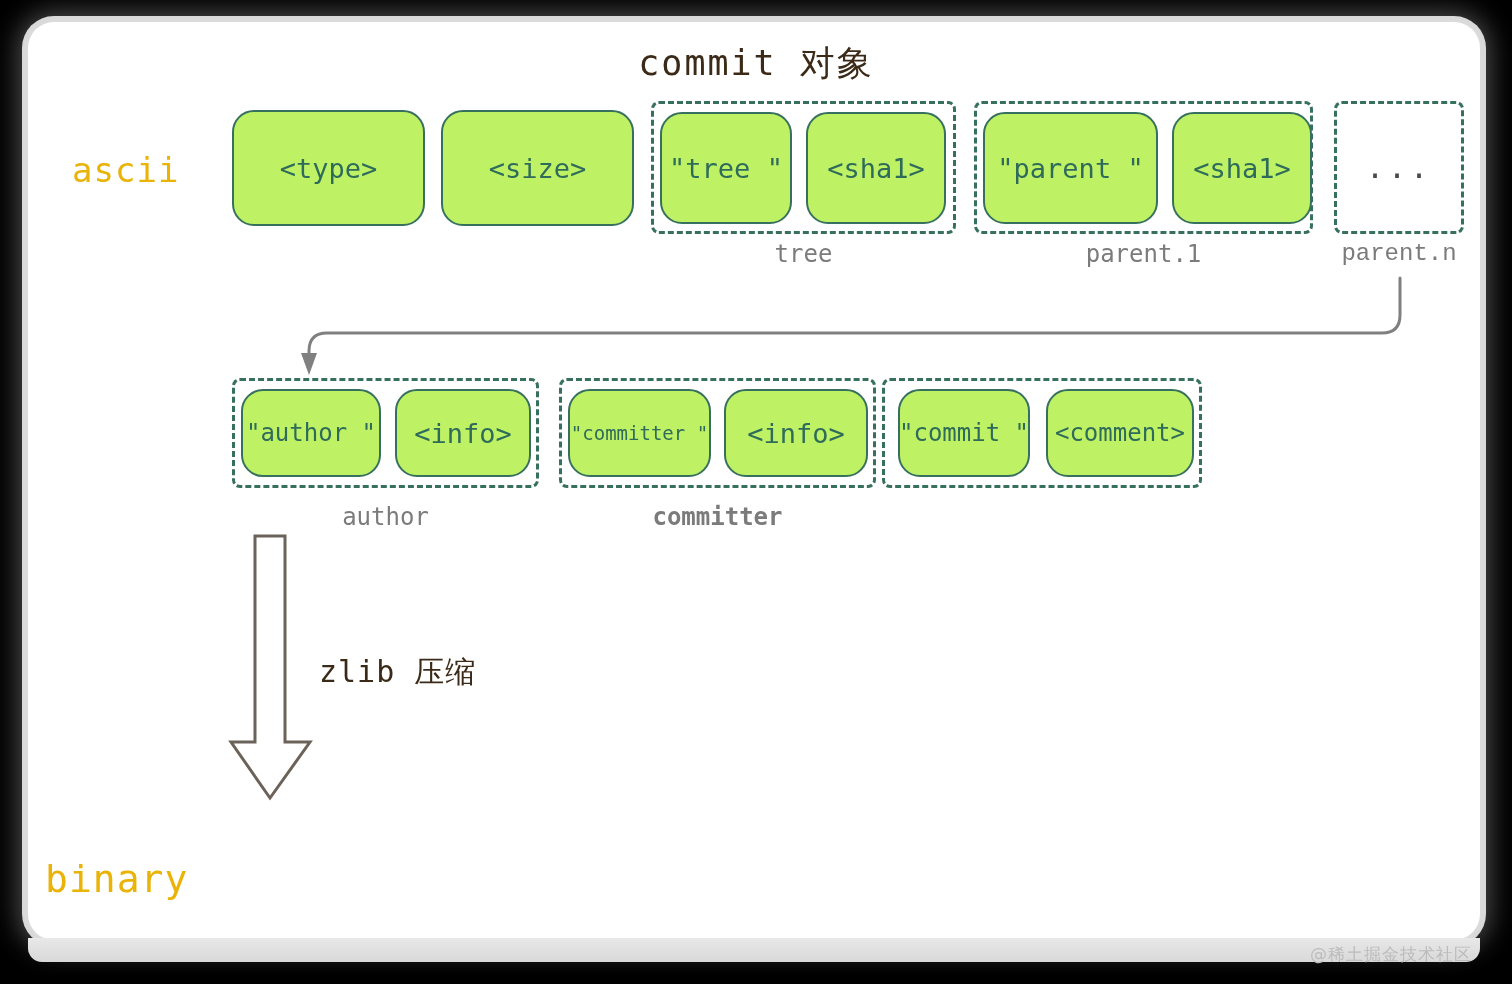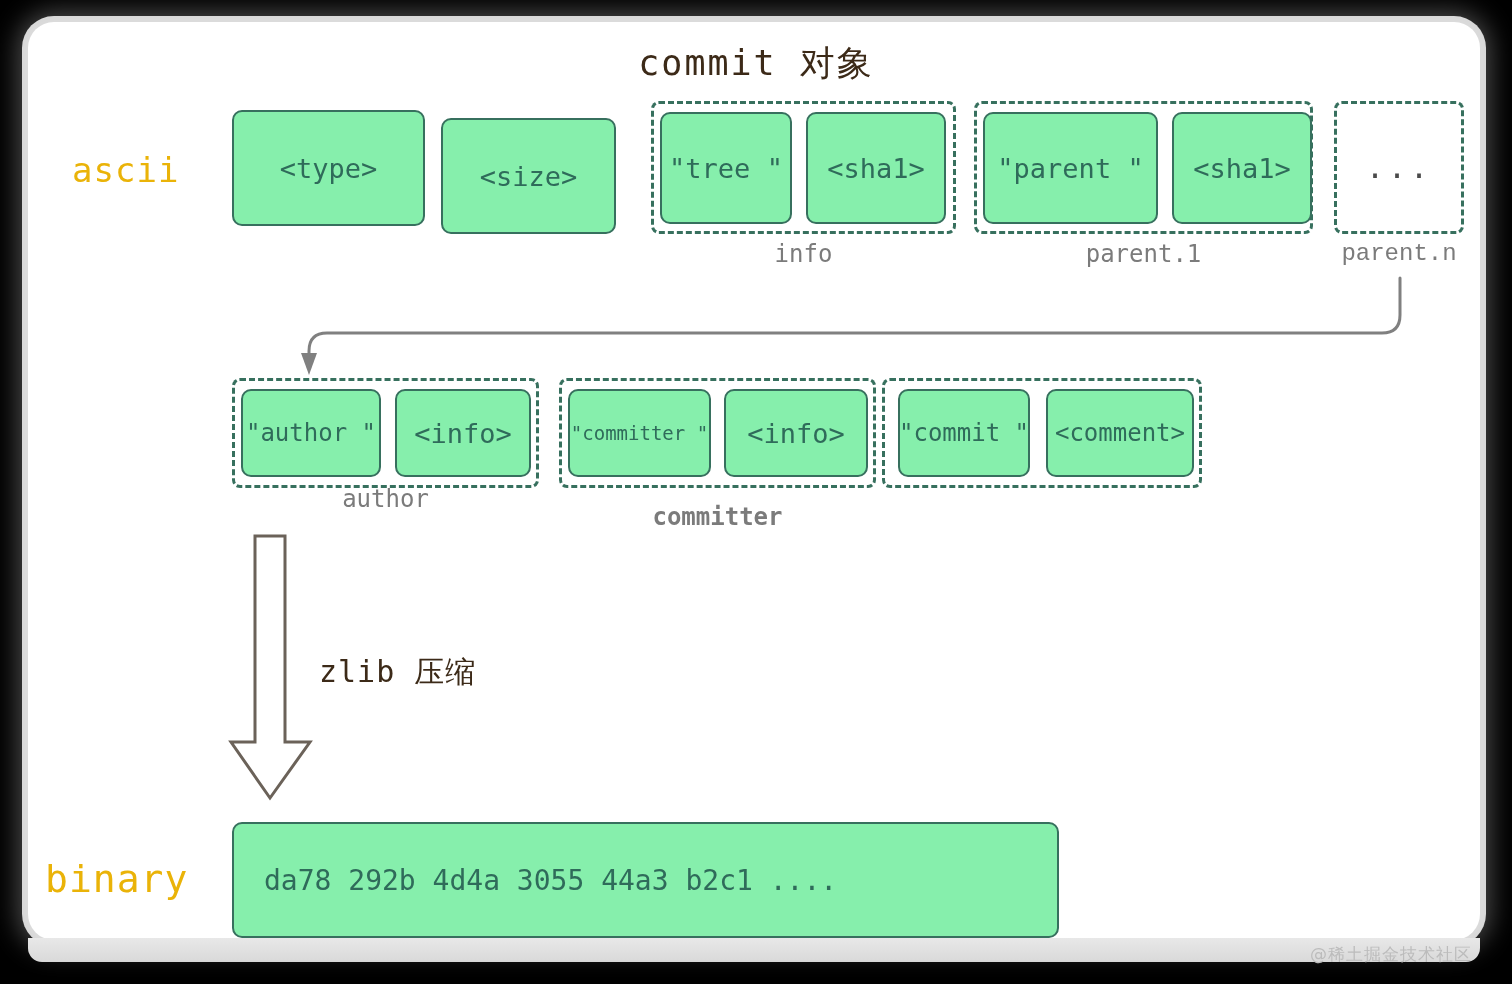--- a/index.html
+++ b/index.html
@@ -62,22 +62,22 @@
     font-size: 34px;
     letter-spacing: 1px;
     font-family: "DejaVu Sans Mono", "Liberation Mono", monospace;
   }
 
   
   .cell {
     position: absolute;
     box-sizing: border-box;
     border: 2.5px solid #37705e;
-    border-radius: 10px;
-    background: #86efac;
+    border-radius: 22px;
+    background: #bef264;
     color: #2f6b5a;
     display: flex;
     align-items: center;
     justify-content: center;
     font-family: "DejaVu Sans Mono", "Liberation Mono", monospace;
     font-size: 27px;
     white-space: pre;
   }
   .cell.small { font-size: 19px; }
   .cell.mid   { font-size: 24px; }
@@ -142,56 +142,55 @@
 
   <div id="card"></div>
   <div id="bottomstrip"></div>
 
   <div class="title">commit 对象</div>
 
   <div class="rowlabel" style="left:72px; top:150px;">ascii</div>
   <div class="rowlabel" style="left:45px; top:857px; font-size:38px;">binary</div>
 
   <div class="cell" style="left:232px; top:110px; width:193px; height:116px;">&lt;type&gt;</div>
-  <div class="cell" style="left:441px; top:110px; width:175px; height:116px;margin-top:8px;">&lt;size&gt;</div>
+  <div class="cell" style="left:441px; top:110px; width:193px; height:116px;">&lt;size&gt;</div>
 
   <div class="group" style="left:651px; top:101px; width:305px; height:133px;"></div>
   <div class="cell" style="left:660px; top:112px; width:132px; height:112px;">"tree "</div>
   <div class="cell" style="left:806px; top:112px; width:140px; height:112px;">&lt;sha1&gt;</div>
-  <div class="grouplabel" style="left:651px; top:240px; width:305px;">info</div>
+  <div class="grouplabel" style="left:651px; top:240px; width:305px;">tree</div>
 
   <div class="group" style="left:974px; top:101px; width:339px; height:133px;"></div>
   <div class="cell" style="left:983px; top:112px; width:175px; height:112px;">"parent "</div>
   <div class="cell" style="left:1172px; top:112px; width:140px; height:112px;">&lt;sha1&gt;</div>
   <div class="grouplabel" style="left:974px; top:240px; width:339px;">parent.1</div>
 
   <div class="group empty" style="left:1334px; top:101px; width:130px; height:133px;">...</div>
   <div class="grouplabel" style="left:1334px; top:240px; width:130px;font-family:Liberation Mono, monospace;">parent.n</div>
 
   <svg id="connector" width="1512" height="984">
     <path d="M 1400 278 L 1400 315 Q 1400 333 1382 333 L 327 333 Q 309 333 309 351 L 309 358" fill="none" stroke="#808080" stroke-width="3" stroke-linecap="round"></path>
     <path d="M 309 375 L 301 353 L 317 353 Z" fill="#808080"></path>
   </svg>
 
   <div class="group" style="left:232px; top:378px; width:307px; height:110px;"></div>
   <div class="cell mid" style="left:241px; top:389px; width:140px; height:88px;">"author "</div>
   <div class="cell" style="left:395px; top:389px; width:136px; height:88px;">&lt;info&gt;</div>
-  <div class="grouplabel" style="left:232px; top:485px; width:307px;text-align:center;">author</div>
+  <div class="grouplabel" style="left:232px; top:503px; width:307px;text-align:center;">author</div>
 
   <div class="group" style="left:559px; top:378px; width:317px; height:110px;"></div>
   <div class="cell small" style="left:568px; top:389px; width:143px; height:88px;">"committer "</div>
   <div class="cell" style="left:724px; top:389px; width:144px; height:88px;">&lt;info&gt;</div>
   <div class="grouplabel" style="left:559px; top:503px; width:317px;font-weight:bold;">committer</div>
 
   <div class="group" style="left:882px; top:378px; width:320px; height:110px;"></div>
   <div class="cell mid" style="left:898px; top:389px; width:132px; height:88px;">"commit "</div>
   <div class="cell mid" style="left:1046px; top:389px; width:148px; height:88px;">&lt;comment&gt;</div>
 
   <svg id="bigarrow" width="1512" height="984">
     <path d="M 255 536 L 285 536 L 285 742 L 310 742 L 270 798 L 231 742 L 255 742 Z" fill="#ffffff" stroke="#6b6259" stroke-width="3" stroke-linejoin="miter"></path>
   </svg>
   <div class="annot" style="left:319px; top:652px;">zlib 压缩</div>
 
-  <div class="cell" style="left:232px; top:822px; width:827px; height:116px; justify-content:flex-start; padding-left:30px; font-size:28px; border-width:2px;">da78 292b 4d4a 3055 44a3 b2c1 ....</div>
 
   <div class="watermark">@稀土掘金技术社区</div>
 
 </div>
 
 </body></html>

